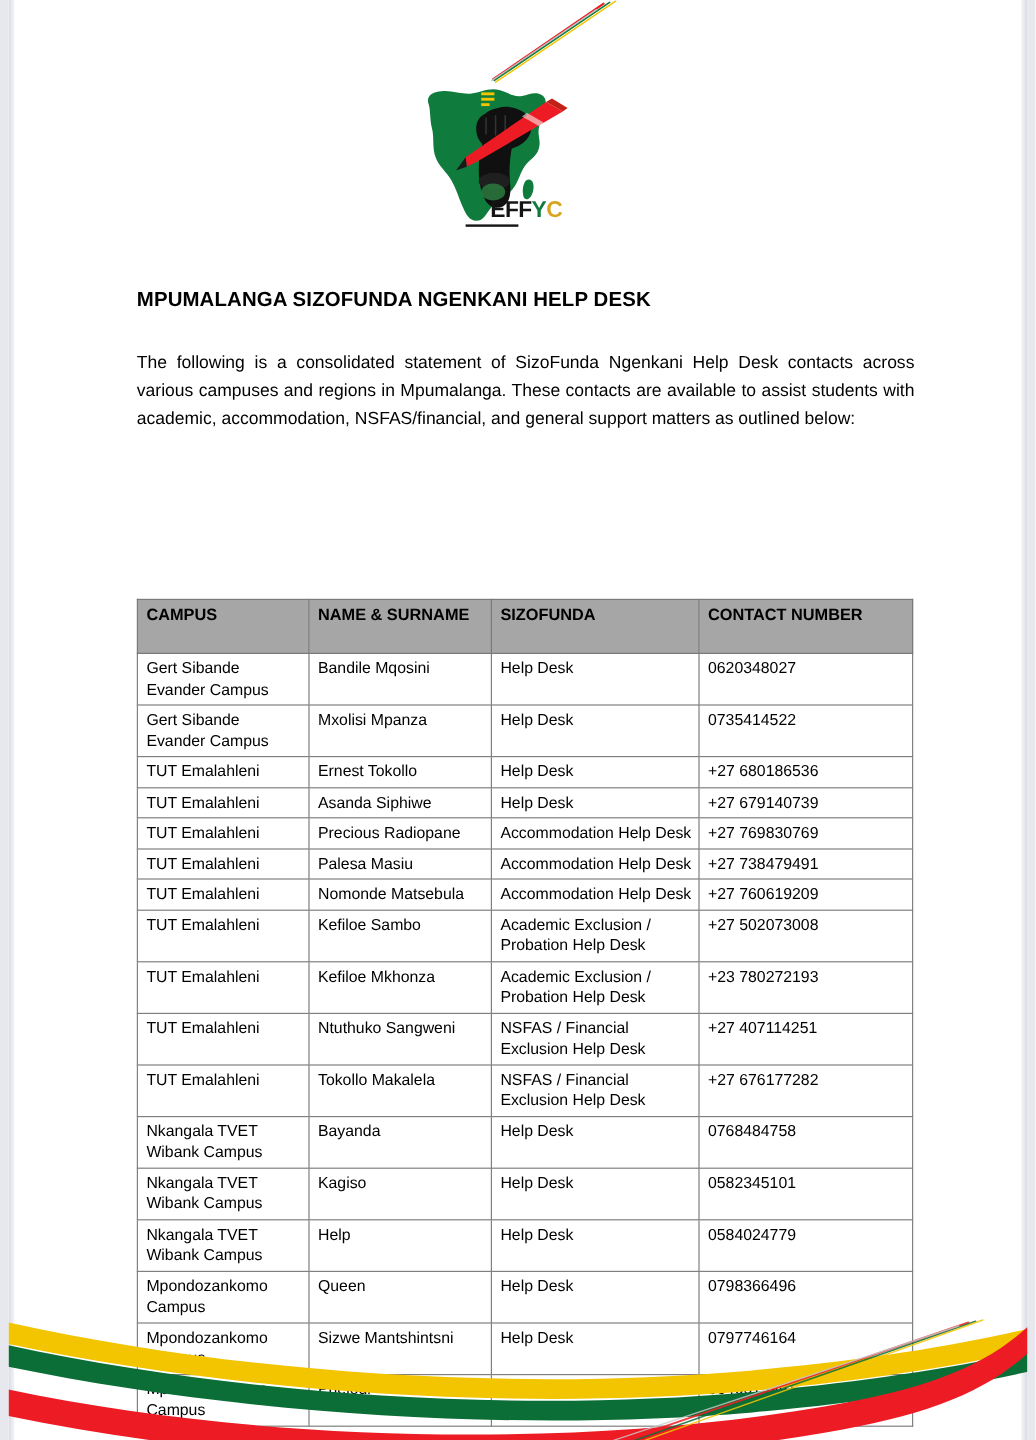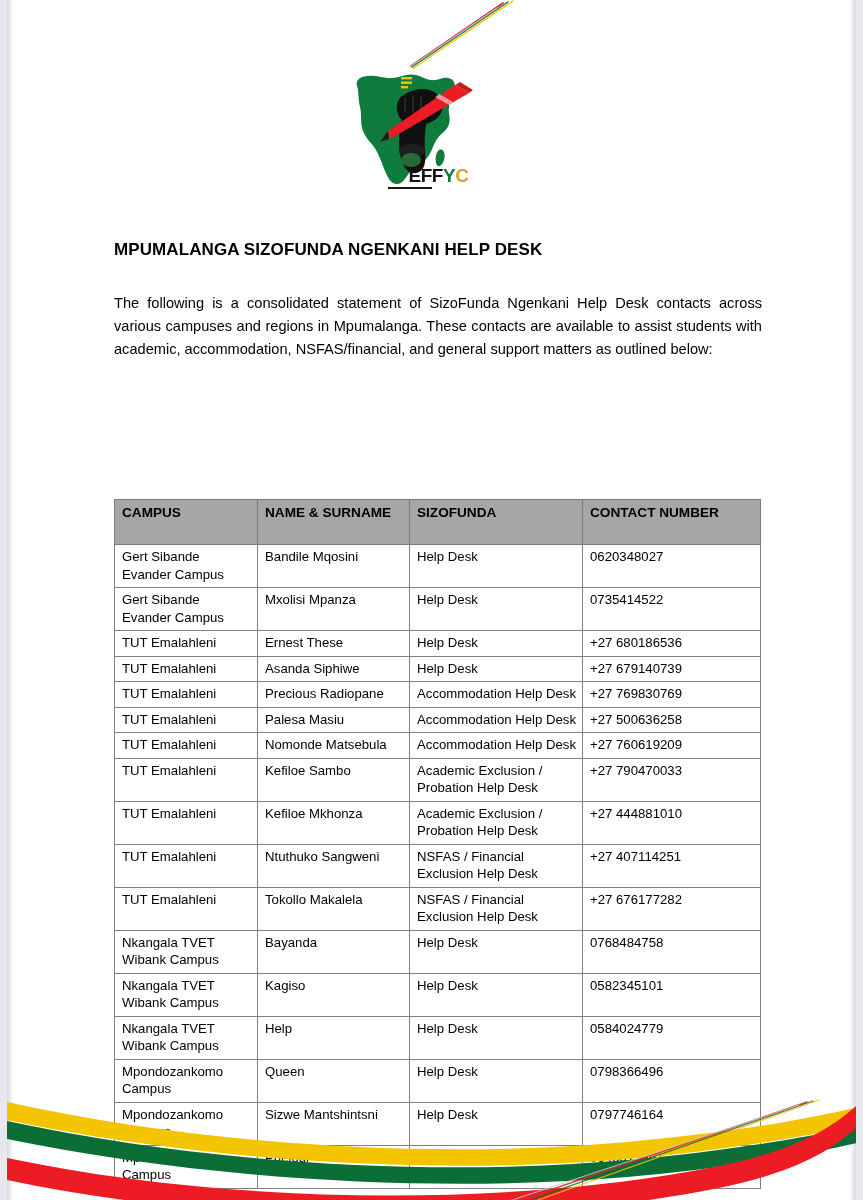--- a/index.html
+++ b/index.html
@@ -246,59 +246,59 @@
           <td>0620348027</td>
         </tr>
         <tr>
           <td>Gert Sibande Evander Campus</td>
           <td>Mxolisi Mpanza</td>
           <td>Help Desk</td>
           <td>0735414522</td>
         </tr>
         <tr>
           <td>TUT Emalahleni</td>
-          <td>Ernest These</td>
+          <td>Ernest Tokollo</td>
           <td>Help Desk</td>
           <td>+27 680186536</td>
         </tr>
         <tr>
           <td>TUT Emalahleni</td>
           <td>Asanda Siphiwe</td>
           <td>Help Desk</td>
           <td>+27 679140739</td>
         </tr>
         <tr>
           <td>TUT Emalahleni</td>
           <td>Precious Radiopane</td>
           <td>Accommodation Help Desk</td>
           <td>+27 769830769</td>
         </tr>
         <tr>
           <td>TUT Emalahleni</td>
           <td>Palesa Masiu</td>
           <td>Accommodation Help Desk</td>
-          <td>+27 500636258</td>
+          <td>+27 738479491</td>
         </tr>
         <tr>
           <td>TUT Emalahleni</td>
           <td>Nomonde Matsebula</td>
           <td>Accommodation Help Desk</td>
           <td>+27 760619209</td>
         </tr>
         <tr>
           <td>TUT Emalahleni</td>
           <td>Kefiloe Sambo</td>
           <td>Academic Exclusion / Probation Help Desk</td>
-          <td>+27 790470033</td>
+          <td>+27 502073008</td>
         </tr>
         <tr>
           <td>TUT Emalahleni</td>
           <td>Kefiloe Mkhonza</td>
           <td>Academic Exclusion / Probation Help Desk</td>
-          <td>+27 444881010</td>
+          <td>+23 780272193</td>
         </tr>
         <tr>
           <td>TUT Emalahleni</td>
           <td>Ntuthuko Sangweni</td>
           <td>NSFAS / Financial Exclusion Help Desk</td>
           <td>+27 407114251</td>
         </tr>
         <tr>
           <td>TUT Emalahleni</td>
           <td>Tokollo Makalela</td>

